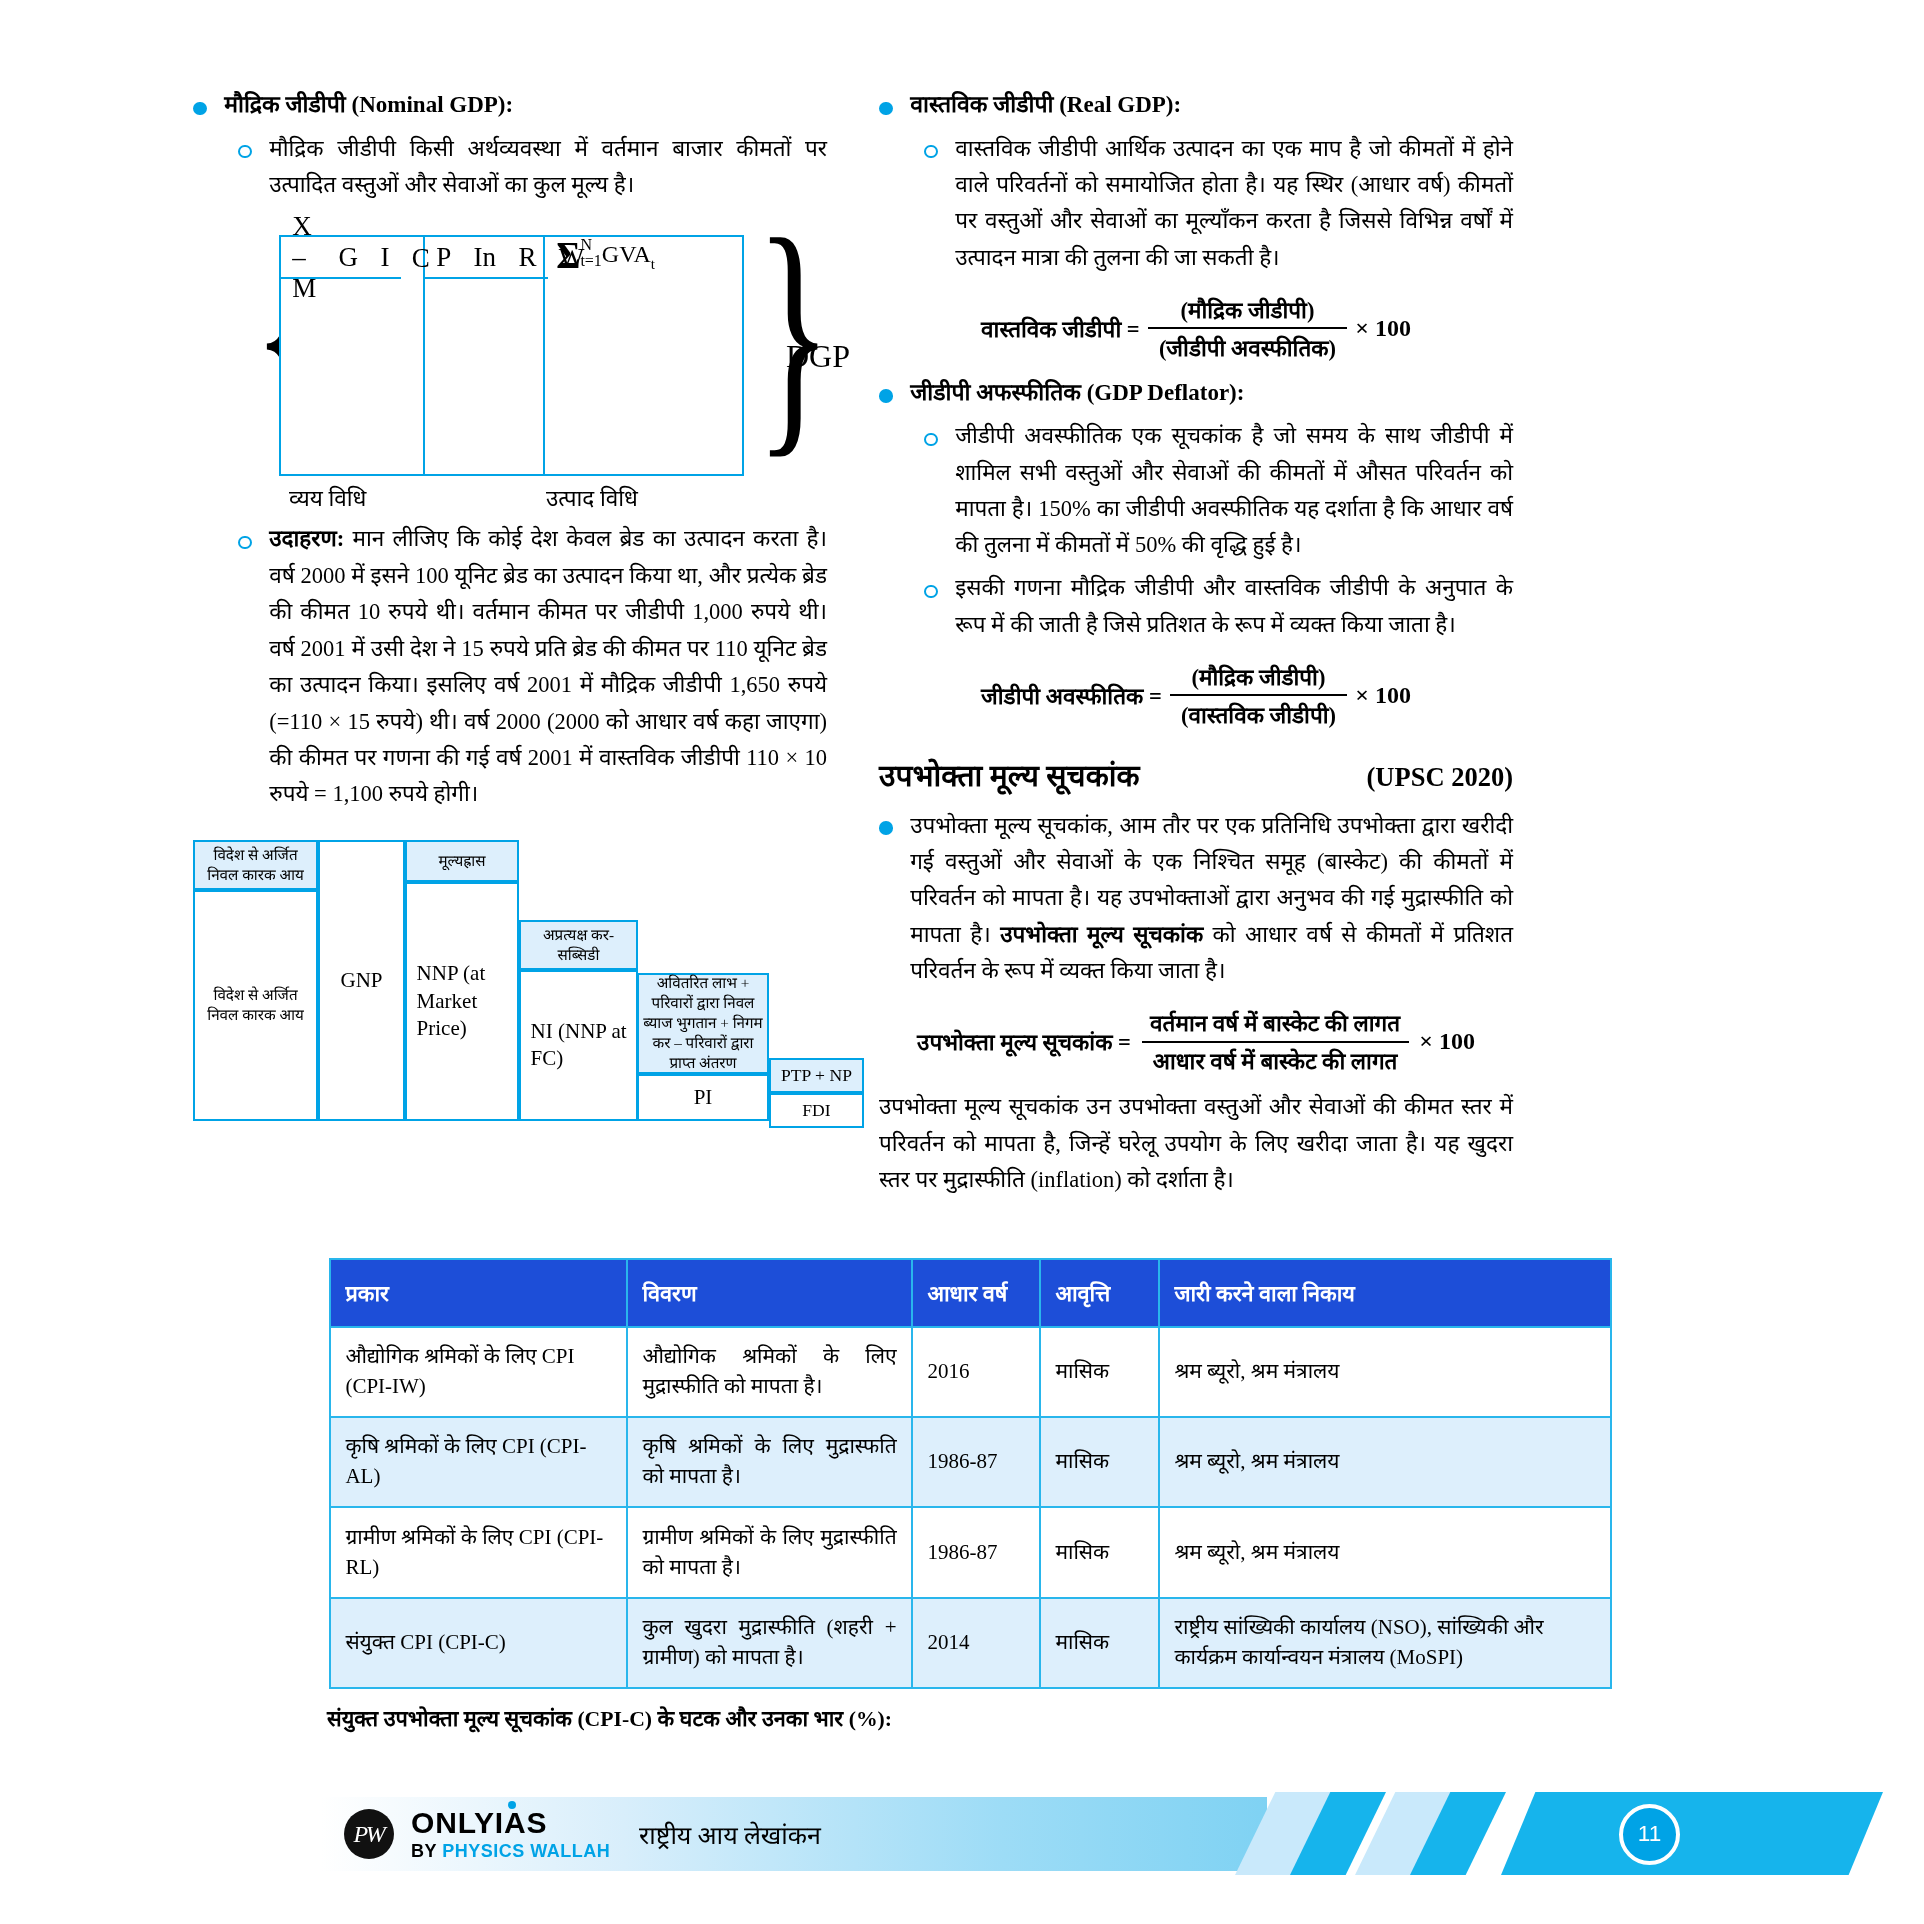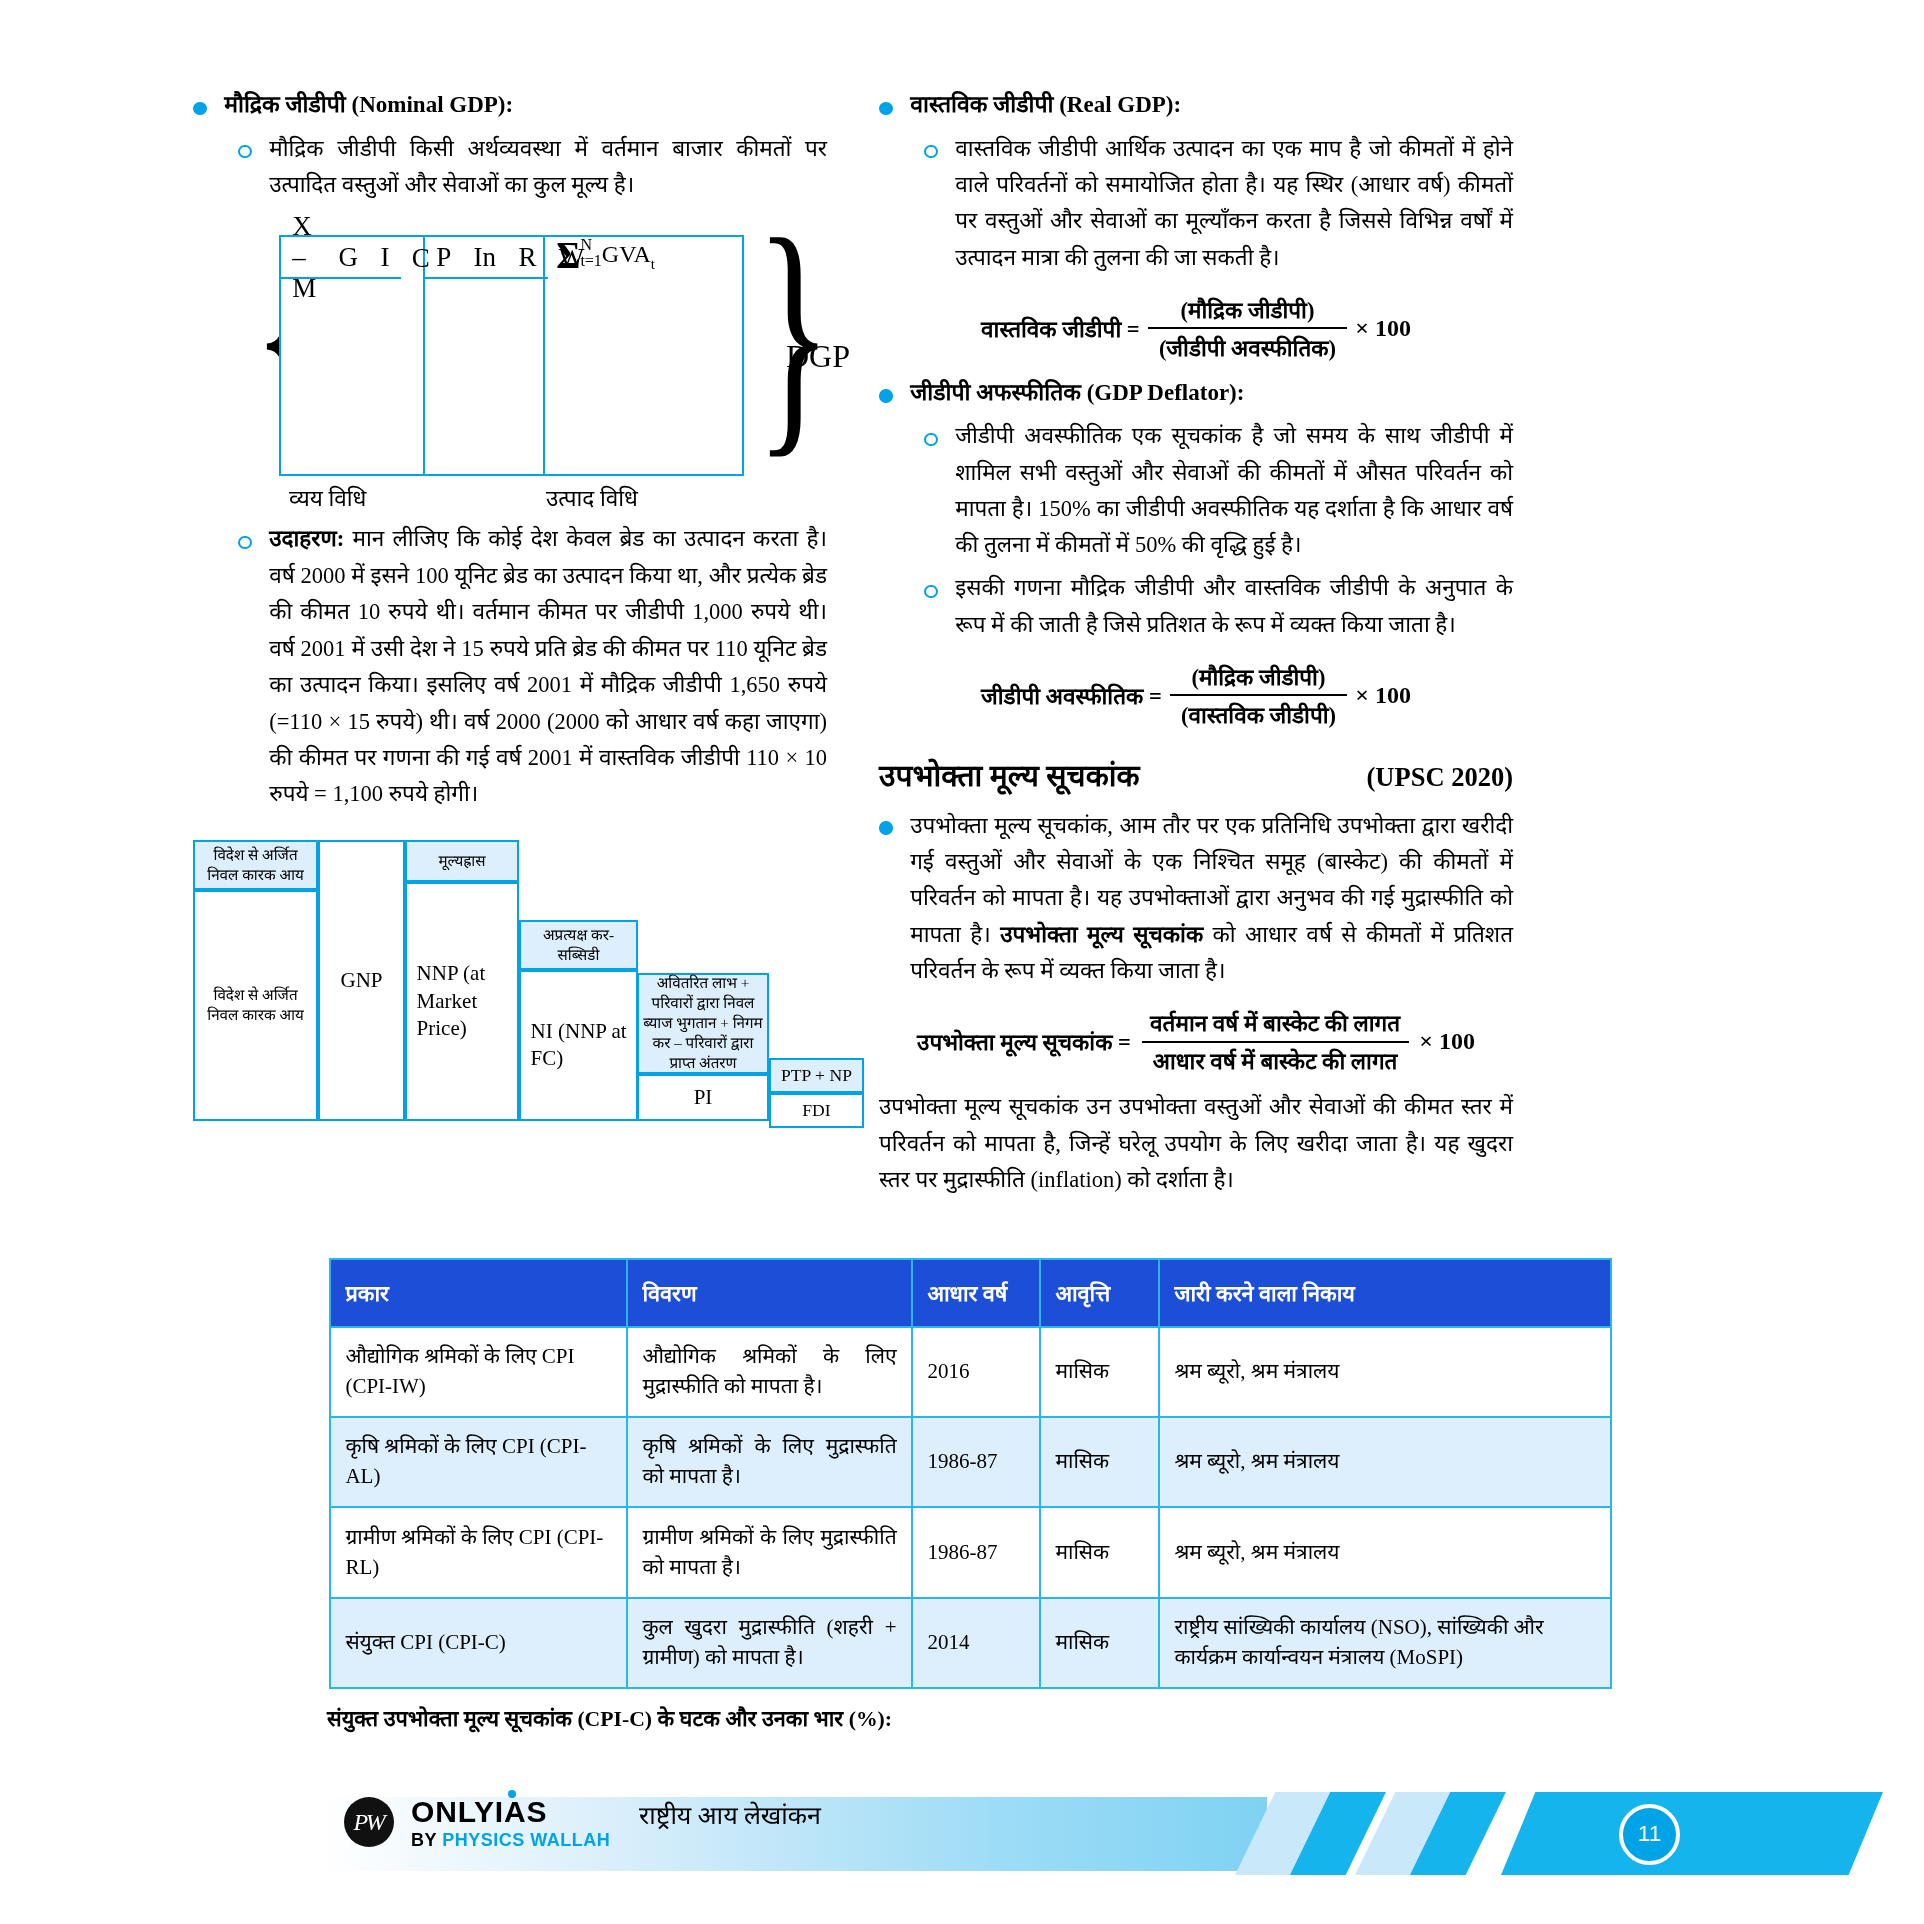--- a/index.html
+++ b/index.html
@@ -141,21 +141,21 @@
   .after-table {
     position: absolute; left: 327px; top: 1702px; width: 722px;
     font-size: 21.7px; font-weight: bold; line-height: 1.6;
   }
 
   
   .footer { position: absolute; left: 0; bottom: 0; width: 1925px; height: 152px; }
   .foot-bar {
     position: absolute; left: 321px; top: 24px; width: 946px; height: 74px;
     background: linear-gradient(90deg, #ffffff 0%, #d8eefb 32%, #9ddcf6 72%, #7fd2f3 100%);
-    display: flex; align-items: flex-start; padding-left: 22.5px; gap: 17.6px;
+    display: flex; align-items: center; padding-left: 22.5px; gap: 17.6px;
   }
   .pw-logo {
     width: 50px; height: 50px; border-radius: 50%; background: #111;
     color: #fff; display: flex; align-items: center; justify-content: center;
     font-family: "Liberation Serif", serif; font-size: 24px; font-style: italic;
     letter-spacing: -2.4px; flex: 0 0 auto;
   }
   .brand { display: flex; flex-direction: column; line-height: 1; }
   .brand .b-main {
     font-family: "Liberation Sans", sans-serif; font-weight: bold;

